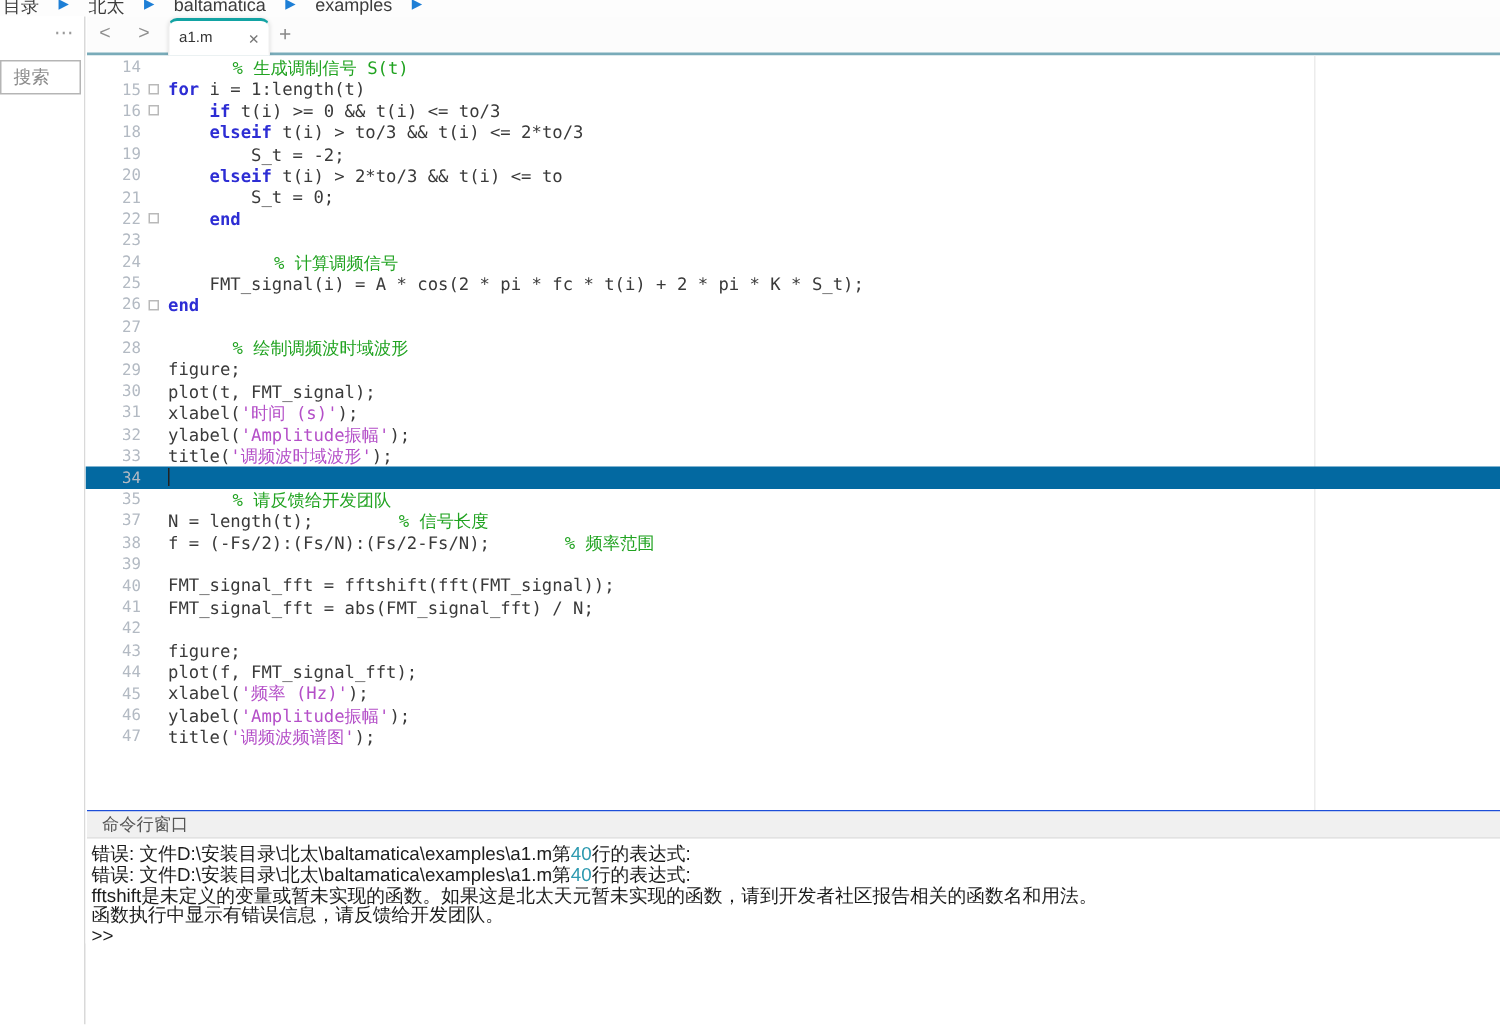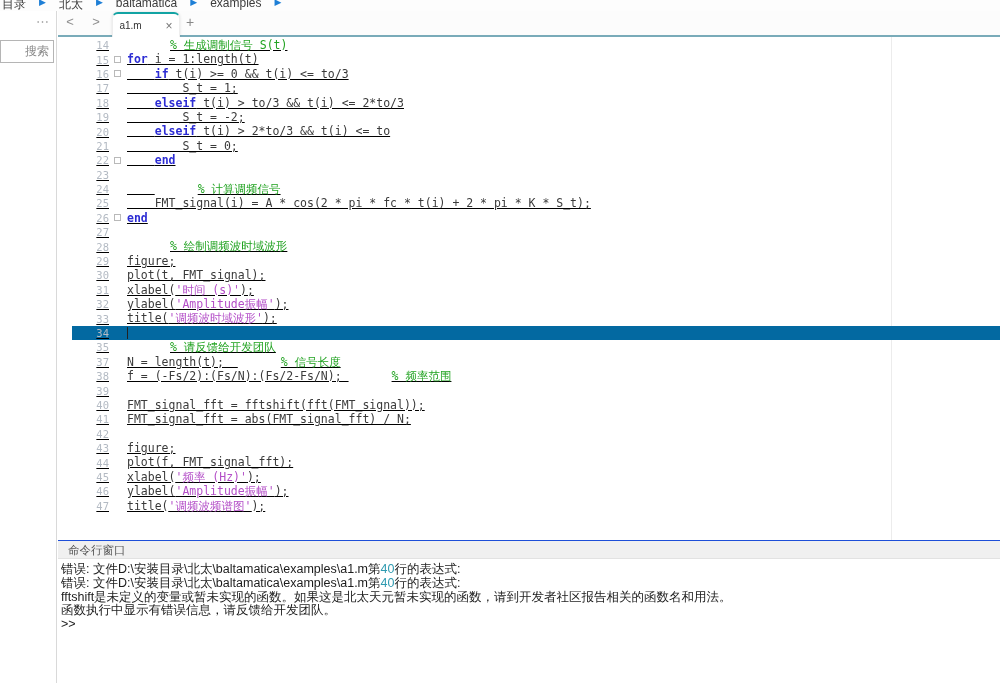--- a/index.html
+++ b/index.html
@@ -15,40 +15,40 @@
   .crumb { font-size:12px; color:#3c3c3c; white-space:nowrap; }
   .crumb-arrow { font-size:9px; color:#1e7fd6; margin-top:1px; }
 
   
   #sidebar { position:absolute; top:11px; left:0; width:57px; bottom:0;
              background:#fff; border-right:1px solid #d9d9d9; }
   #more-btn { position:absolute; top:3px; right:6px; color:#9a9a9a; font-size:13px;
               letter-spacing:1px; cursor:default; }
   #search-box { position:absolute; top:29px; left:0; width:54px; height:23px;
                 border:1px solid #b5b5b5; background:#fff; text-align:right;
-                font-size:12px; color:#8a8a8a; line-height:21px; padding-right:4px; }
+                font-size:12px; color:#8a8a8a; line-height:21px; padding-right:20px; }
 
   
   #tabbar { position:absolute; top:11px; left:58px; right:0; height:26px;
             background:#fcfcfc; border-bottom:2px solid #79abb9; }
   .nav-arrow { position:absolute; top:3px; font-size:13px; color:#8f8f8f; width:14px;
                text-align:center; cursor:default; }
   #nav-prev { left:5px; } #nav-next { left:31px; }
   #tab { position:absolute; left:54px; top:1px; height:25px; width:68px;
          background:#fff; border:1px solid #eee; border-bottom:none;
          border-top:2px solid #12a3a3; border-radius:6px 6px 0 0;
          box-shadow:0 0 3px rgba(0,0,0,.12); display:flex; align-items:center;
          justify-content:center; gap:24px; }
   #tab-label { font-size:10px; color:#333; }
   #tab-close { font-size:12px; color:#777; }
   #tab-add { position:absolute; left:128px; top:3px; font-size:14px; color:#888; }
 
   
-  #editor { position:absolute; top:37px; left:72px; right:0; height:592px;
-            background:#fff; overflow:hidden; font-family:"DejaVu Sans Mono", monospace;text-decoration:underline; }
+  #editor { position:absolute; top:37px; left:57px; right:0; height:592px;
+            background:#fff; overflow:hidden; font-family:"DejaVu Sans Mono", monospace; }
   #ruler { position:absolute; top:0; bottom:0; left:819px; width:1px; background:#ececec; }
   #lines { position:relative; padding-top:1px; }
   .row { display:flex; height:14.4px; align-items:center; position:relative; }
   .row.current { background:#0369a1; }
   .lnum { width:37px; text-align:right; font-size:10.5px; color:#b3bac3;
           flex:0 0 37px; }
   .mark { width:15px; flex:0 0 15px; display:flex; align-items:center; }
   .fold { width:7px; height:7px; border:1px solid #b9b9b9; margin-left:5px;
           background:#fff; }
   .code { white-space:pre; font-size:11.5px; color:#3a3a3a; padding-left:3px;
@@ -117,25 +117,20 @@
           <span class="code"><span class="tk-kw">for</span><span> i = 1:length(t)</span></span>
         </div>
         <div class="row">
           <span class="lnum">16</span>
           <span class="mark">
             <span class="fold"></span>
           </span>
           <span class="code"><span>    </span><span class="tk-kw">if</span><span> t(i) &gt;= 0 &amp;&amp; t(i) &lt;= to/3</span></span>
         </div>
         <div class="row">
-          <span class="lnum">17</span>
-          <span class="mark"></span>
-          <span class="code"><span>        S_t = 1;</span></span>
-        </div>
-        <div class="row">
           <span class="lnum">18</span>
           <span class="mark"></span>
           <span class="code"><span>    </span><span class="tk-kw">elseif</span><span> t(i) &gt; to/3 &amp;&amp; t(i) &lt;= 2*to/3</span></span>
         </div>
         <div class="row">
           <span class="lnum">19</span>
           <span class="mark"></span>
           <span class="code"><span>        S_t = -2;</span></span>
         </div>
         <div class="row">

